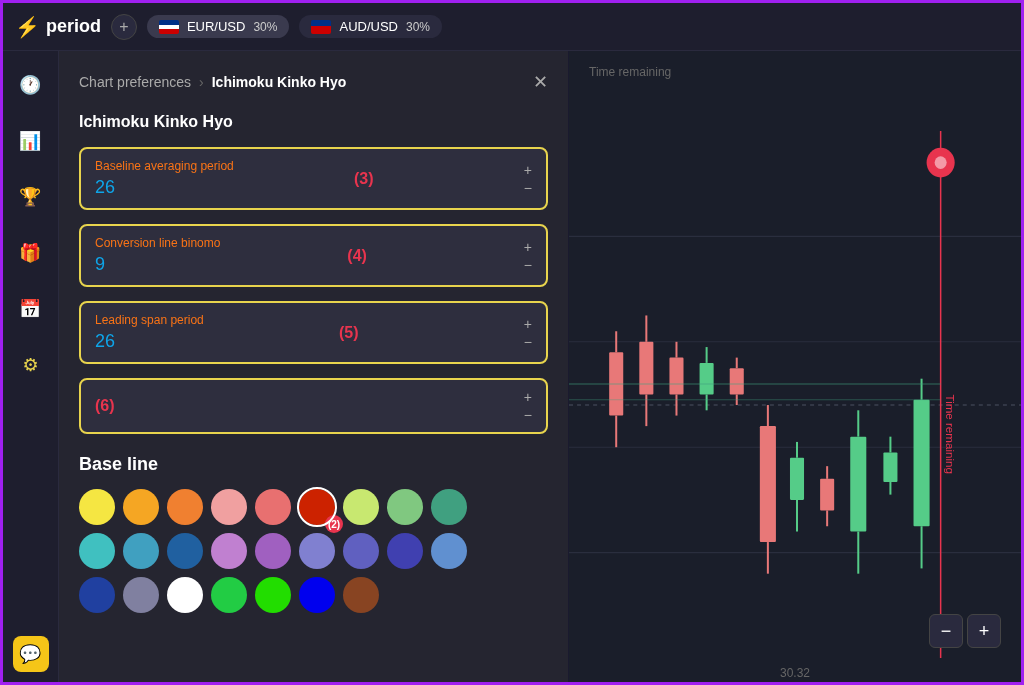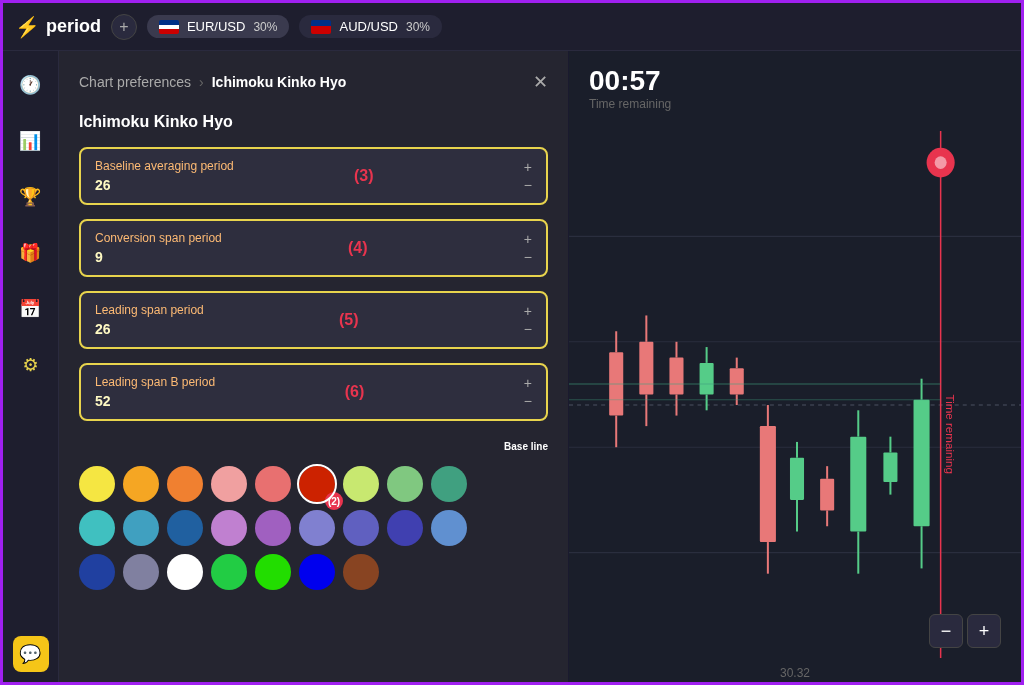--- a/index.html
+++ b/index.html
@@ -158,27 +158,26 @@
       align-items: center;
       justify-content: space-between;
       position: relative;
     }
     .field-left {
       display: flex;
       flex-direction: column;
       gap: 4px;
     }
     .field-label {
-      color: #fdba74;
+      color: #f97316;
       font-size: 12px;
     }
     .field-value {
-      color: #fef9c3;
-      font-size: 14px;
-      font-weight: bold;
+      color: #0ea5e9;
+      font-size: 18px;
     }
     .field-badge {
       color: #e8344e;
       font-weight: bold;
       font-size: 16px;
       margin-right: 30px;
     }
     .field-controls {
       display: flex;
       flex-direction: column;
@@ -189,24 +188,23 @@
       color: #aaa;
       font-size: 14px;
       cursor: pointer;
       background: none;
       border: none;
       line-height: 1;
     }
 
     .base-line-title {
       color: #fff;
-      font-size: 10px;
+      font-size: 18px;
       font-weight: bold;
       margin: 20px 0 14px;
-      text-align: right;
     }
     .color-grid {
       display: flex;
       flex-wrap: wrap;
       gap: 8px;
       max-width: 400px;
     }
     .color-swatch {
       width: 36px; height: 36px;
       border-radius: 50%;
@@ -325,21 +323,21 @@
       </div>
       <span class="field-badge">(3)</span>
       <div class="field-controls">
         <button class="field-btn">+</button>
         <button class="field-btn">−</button>
       </div>
     </div>
 
     <div class="period-field">
       <div class="field-left">
-        <span class="field-label">Conversion span period</span>
+        <span class="field-label">Conversion line binomo</span>
         <span class="field-value">9</span>
       </div>
       <span class="field-badge">(4)</span>
       <div class="field-controls">
         <button class="field-btn">+</button>
         <button class="field-btn">−</button>
       </div>
     </div>
 
     <div class="period-field">
@@ -348,24 +346,20 @@
         <span class="field-value">26</span>
       </div>
       <span class="field-badge">(5)</span>
       <div class="field-controls">
         <button class="field-btn">+</button>
         <button class="field-btn">−</button>
       </div>
     </div>
 
     <div class="period-field">
-      <div class="field-left">
-        <span class="field-label">Leading span B period</span>
-        <span class="field-value">52</span>
-      </div>
       <span class="field-badge">(6)</span>
       <div class="field-controls">
         <button class="field-btn">+</button>
         <button class="field-btn">−</button>
       </div>
     </div>
 
     <div class="base-line-title">Base line</div>
     <div class="color-grid" id="color-grid">
         <div class="color-swatch" title="yellow" style="background: rgb(245, 230, 66);"></div>
@@ -394,21 +388,20 @@
         <div class="color-swatch" title="green" style="background: rgb(34, 204, 68);"></div>
         <div class="color-swatch" title="bright-green" style="background: rgb(34, 221, 0);"></div>
         <div class="color-swatch" title="blue" style="background: rgb(0, 0, 238);"></div>
         <div class="color-swatch" title="brown" style="background: rgb(136, 68, 34);"></div>
       </div>
 
   </div>
 
   <div class="chart-area">
     <div class="chart-header">
-      <div class="time-remaining-value">00:57</div>
       <div class="time-remaining-label">Time remaining</div>
     </div>
 
     <div class="chart-canvas">
       <svg width="100%" height="100%" viewBox="0 0 450 500" preserveAspectRatio="none">
 
         <line x1="0" y1="100" x2="450" y2="100" stroke="#2a2e3e" stroke-width="1"></line>
         <line x1="0" y1="200" x2="450" y2="200" stroke="#2a2e3e" stroke-width="1"></line>
         <line x1="0" y1="300" x2="450" y2="300" stroke="#2a2e3e" stroke-width="1"></line>
         <line x1="0" y1="400" x2="450" y2="400" stroke="#2a2e3e" stroke-width="1"></line>

